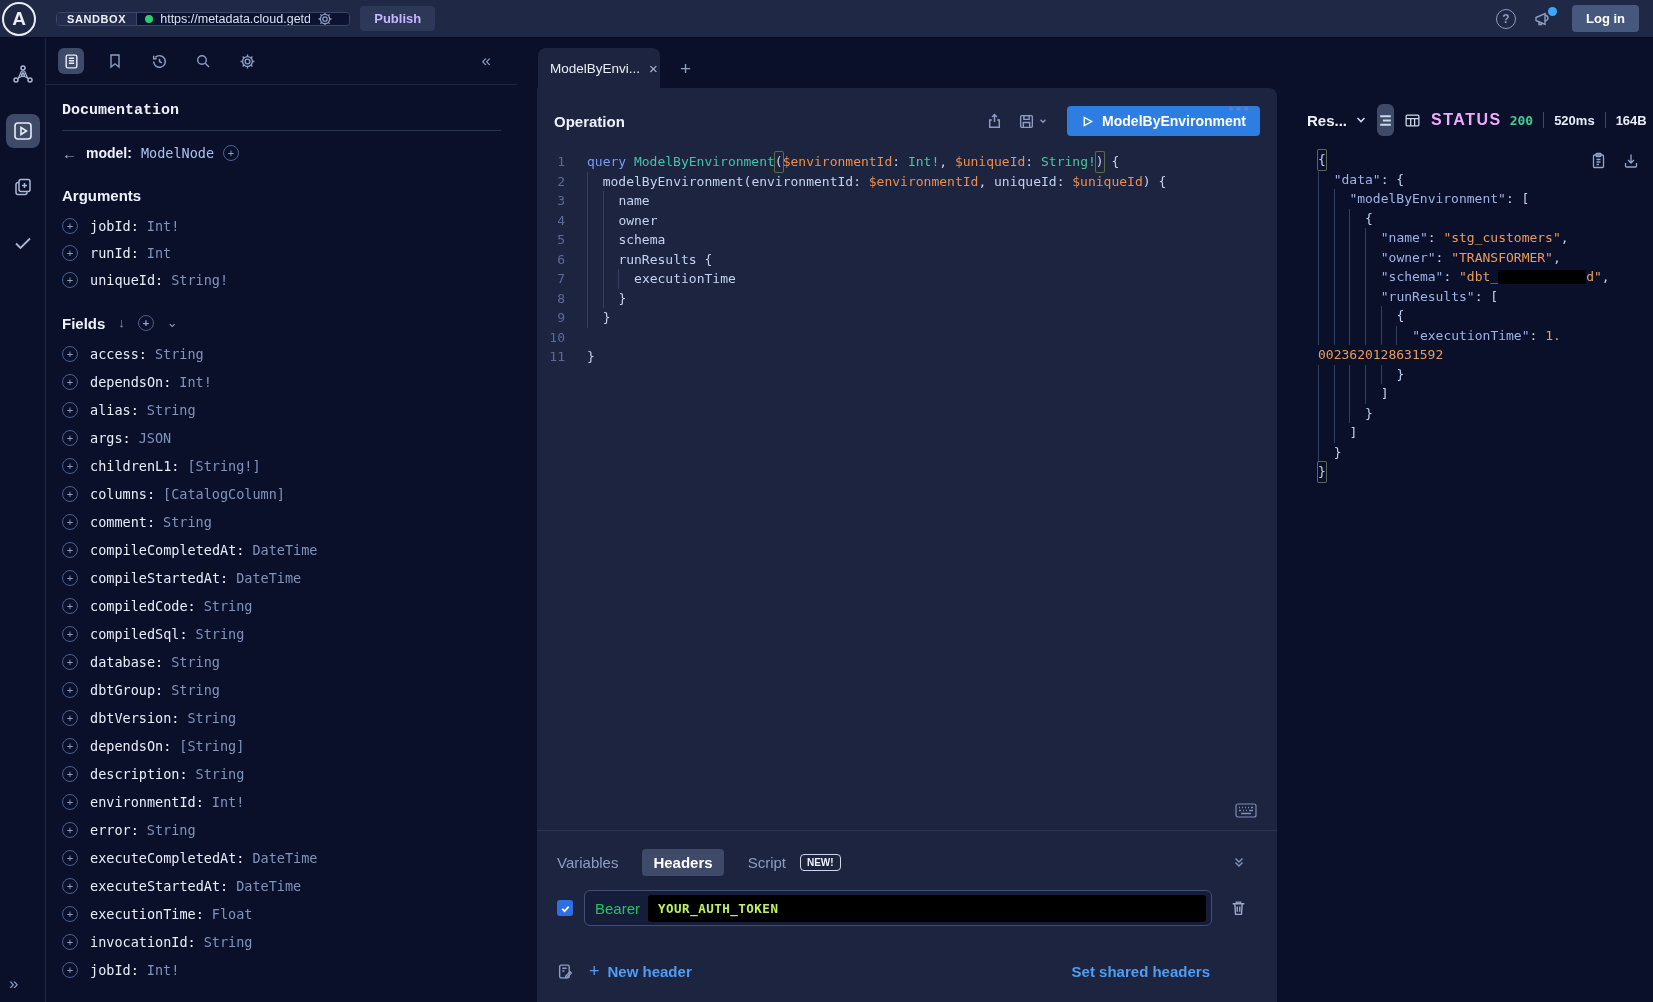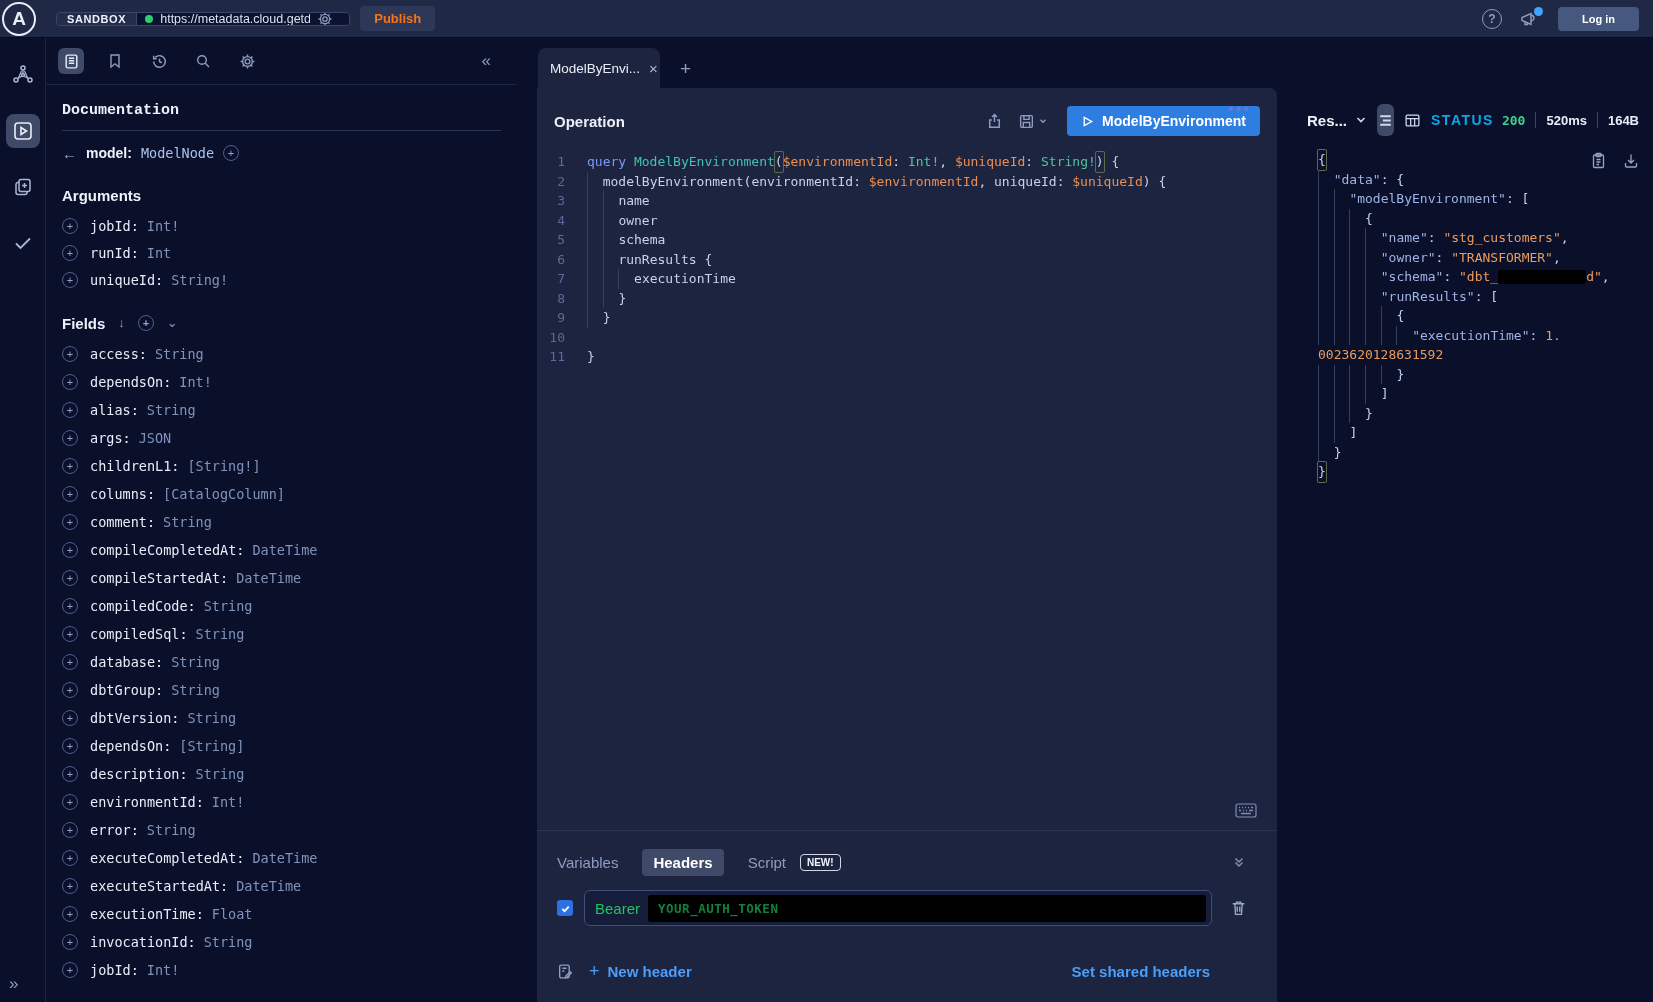--- a/index.html
+++ b/index.html
@@ -13,30 +13,30 @@
   .logo { width:34px; height:34px; border:2px solid #e9edf6; border-radius:50%;
     display:flex; align-items:center; justify-content:center; font-weight:bold;
     font-size:19px; color:#e9edf6; margin-right:20px; flex:none; }
   .urlgroup { display:flex; align-items:stretch; border:1px solid #3a4769; border-radius:4px;
     height:14px; overflow:hidden; }
   .sandboxchip { display:flex; align-items:center; padding:0 10px; background:#232c4c;
     border-right:1px solid #3a4769; font-size:11px; font-weight:bold; letter-spacing:.6px; }
   .urlbox { display:flex; align-items:center; gap:7px; padding:0 8px; background:#0c1330; width:212px; }
   .greendot { width:8px; height:8px; border-radius:50%; background:#2ecc71; flex:none; }
   .urltext { font-size:12.5px; color:#d9e1f0; white-space:nowrap; overflow:hidden; width:150px; }
-  .publish { margin-left:10px; background:#2d3757; color:#f97316; font-weight:bold;
+  .publish { margin-left:10px; background:#2d3757; color:#c4b5fd; font-weight:bold;
     font-size:13px; border:none; border-radius:4px; padding:5px 14px; }
   .tb-right { margin-left:auto; display:flex; align-items:center; gap:18px; }
   .helpicon { width:20px; height:20px; border:1.5px solid #8d9dc1; border-radius:50%;
     color:#8d9dc1; font-size:12px; font-weight:bold; display:flex; align-items:center; justify-content:center; }
   .megaphone { position:relative; color:#8d9dc1; }
   .megaphone .dot { position:absolute; top:-3px; right:-3px; width:9px; height:9px;
     border-radius:50%; background:#3ea6ff; }
-  .loginbtn { background:#47587e; color:#fff; font-weight:bold; font-size:11px;
-    border:none; border-radius:4px; padding:6px 24px; }
+  .loginbtn { background:#47587e; color:#fff; font-weight:bold; font-size:13px;
+    border:none; border-radius:4px; padding:6px 14px; }
 
   
   .main { display:flex; height:964px; }
 
   .rail { width:45px; flex:none; display:flex; flex-direction:column; align-items:center;
     padding-top:20px; gap:22px; position:relative; }
   .rail .item { color:#a9b7d6; width:34px; height:34px; display:flex; align-items:center; justify-content:center; border-radius:8px; }
   .rail .item.active { background:#3e4a68; color:#e9edf6; }
   .rail-expand { position:absolute; bottom:8px; left:9px; color:#8d9dc1; font-size:17px; }
 
@@ -104,38 +104,38 @@
     padding:2px 6px; color:#f0f4fc; margin-left:-10px; }
   .bp-collapse { margin-left:auto; color:#7e90b8; }
   .hdr-row { display:flex; align-items:center; margin-top:13px; gap:11px; }
   .chk { width:16px; height:16px; background:#2f6fe4; border-radius:3px; flex:none;
     display:flex; align-items:center; justify-content:center; }
   .hdr-name { flex:1; border:1px solid #3e4f78; border-radius:6px; height:36px;
     display:flex; align-items:center; padding:0 13px; font-size:15px; color:#e8eef9; background:transparent; }
   .hdr-val { flex:1; border:1px solid #3e4f78; border-radius:6px; height:36px; background:#161d3a;
     display:flex; align-items:center; padding:0 5px 0 10px; gap:8px; }
   .bearer { font-size:15px; color:#22c55e; flex:none; }
-  .token { background:#000; border-radius:3px; color:#15803d; font-family:"DejaVu Sans Mono", monospace;
+  .token { background:#000; border-radius:3px; color:#bef264; font-family:"DejaVu Sans Mono", monospace;
     font-weight:bold; font-size:12.5px; padding:6px 10px; flex:1; letter-spacing:.5px; }
   .trash { color:#9aaac9; margin-left:7px; flex:none; }
   .bp-footer { display:flex; align-items:center; margin-top:35px; gap:15px; }
   .bluelink { color:#4c9ef8; font-weight:bold; font-size:15px; display:flex; align-items:center; gap:8px; }
   .bp-footer .right { margin-left:auto; margin-right:37px; }
   .docpencil { color:#8d9dc1; }
 
   
   .response { width:363px; flex:none; margin-left:13px; display:flex; flex-direction:column; }
   .resp-header { margin-top:66px; display:flex; align-items:center; padding:0 15px 0 17px; gap:10px; }
   .resp-title { font-size:15px; font-weight:bold; display:flex; align-items:center; gap:8px; }
   .resp-title .chev { color:#cfd9ec; }
   .viewtile { width:36px; height:32px; border-radius:6px; display:flex; align-items:center;
     justify-content:center; color:#cfd9ec; }
   .viewtile.active { background:#3e4a68; }
   .statgroup { margin-left:auto; display:flex; align-items:center; }
-  .statlabel { font-size:14px; letter-spacing:1.5px; color:#0ea5e9; font-weight:bold; }
+  .statlabel { font-size:16px; letter-spacing:1.5px; color:#f0abfc; font-weight:bold; }
   .statcode { color:#3ecf8e; font-size:13px; font-weight:bold; margin-left:8px; font-family:"DejaVu Sans Mono", monospace; }
   .statsep { width:1px; height:16px; background:#3a4769; margin:0 10px; }
   .statval { font-size:13px; color:#e8eef9; font-weight:bold; }
   .jsonwrap { position:relative; margin-top:14px; padding-left:28px;
     font-family:"DejaVu Sans Mono", monospace; font-size:13px; flex:1; }
   .jsonicons { position:absolute; top:2px; right:14px; display:flex; gap:17px; color:#93a5c9; }
 </style>
 </head>
 <body>
 

